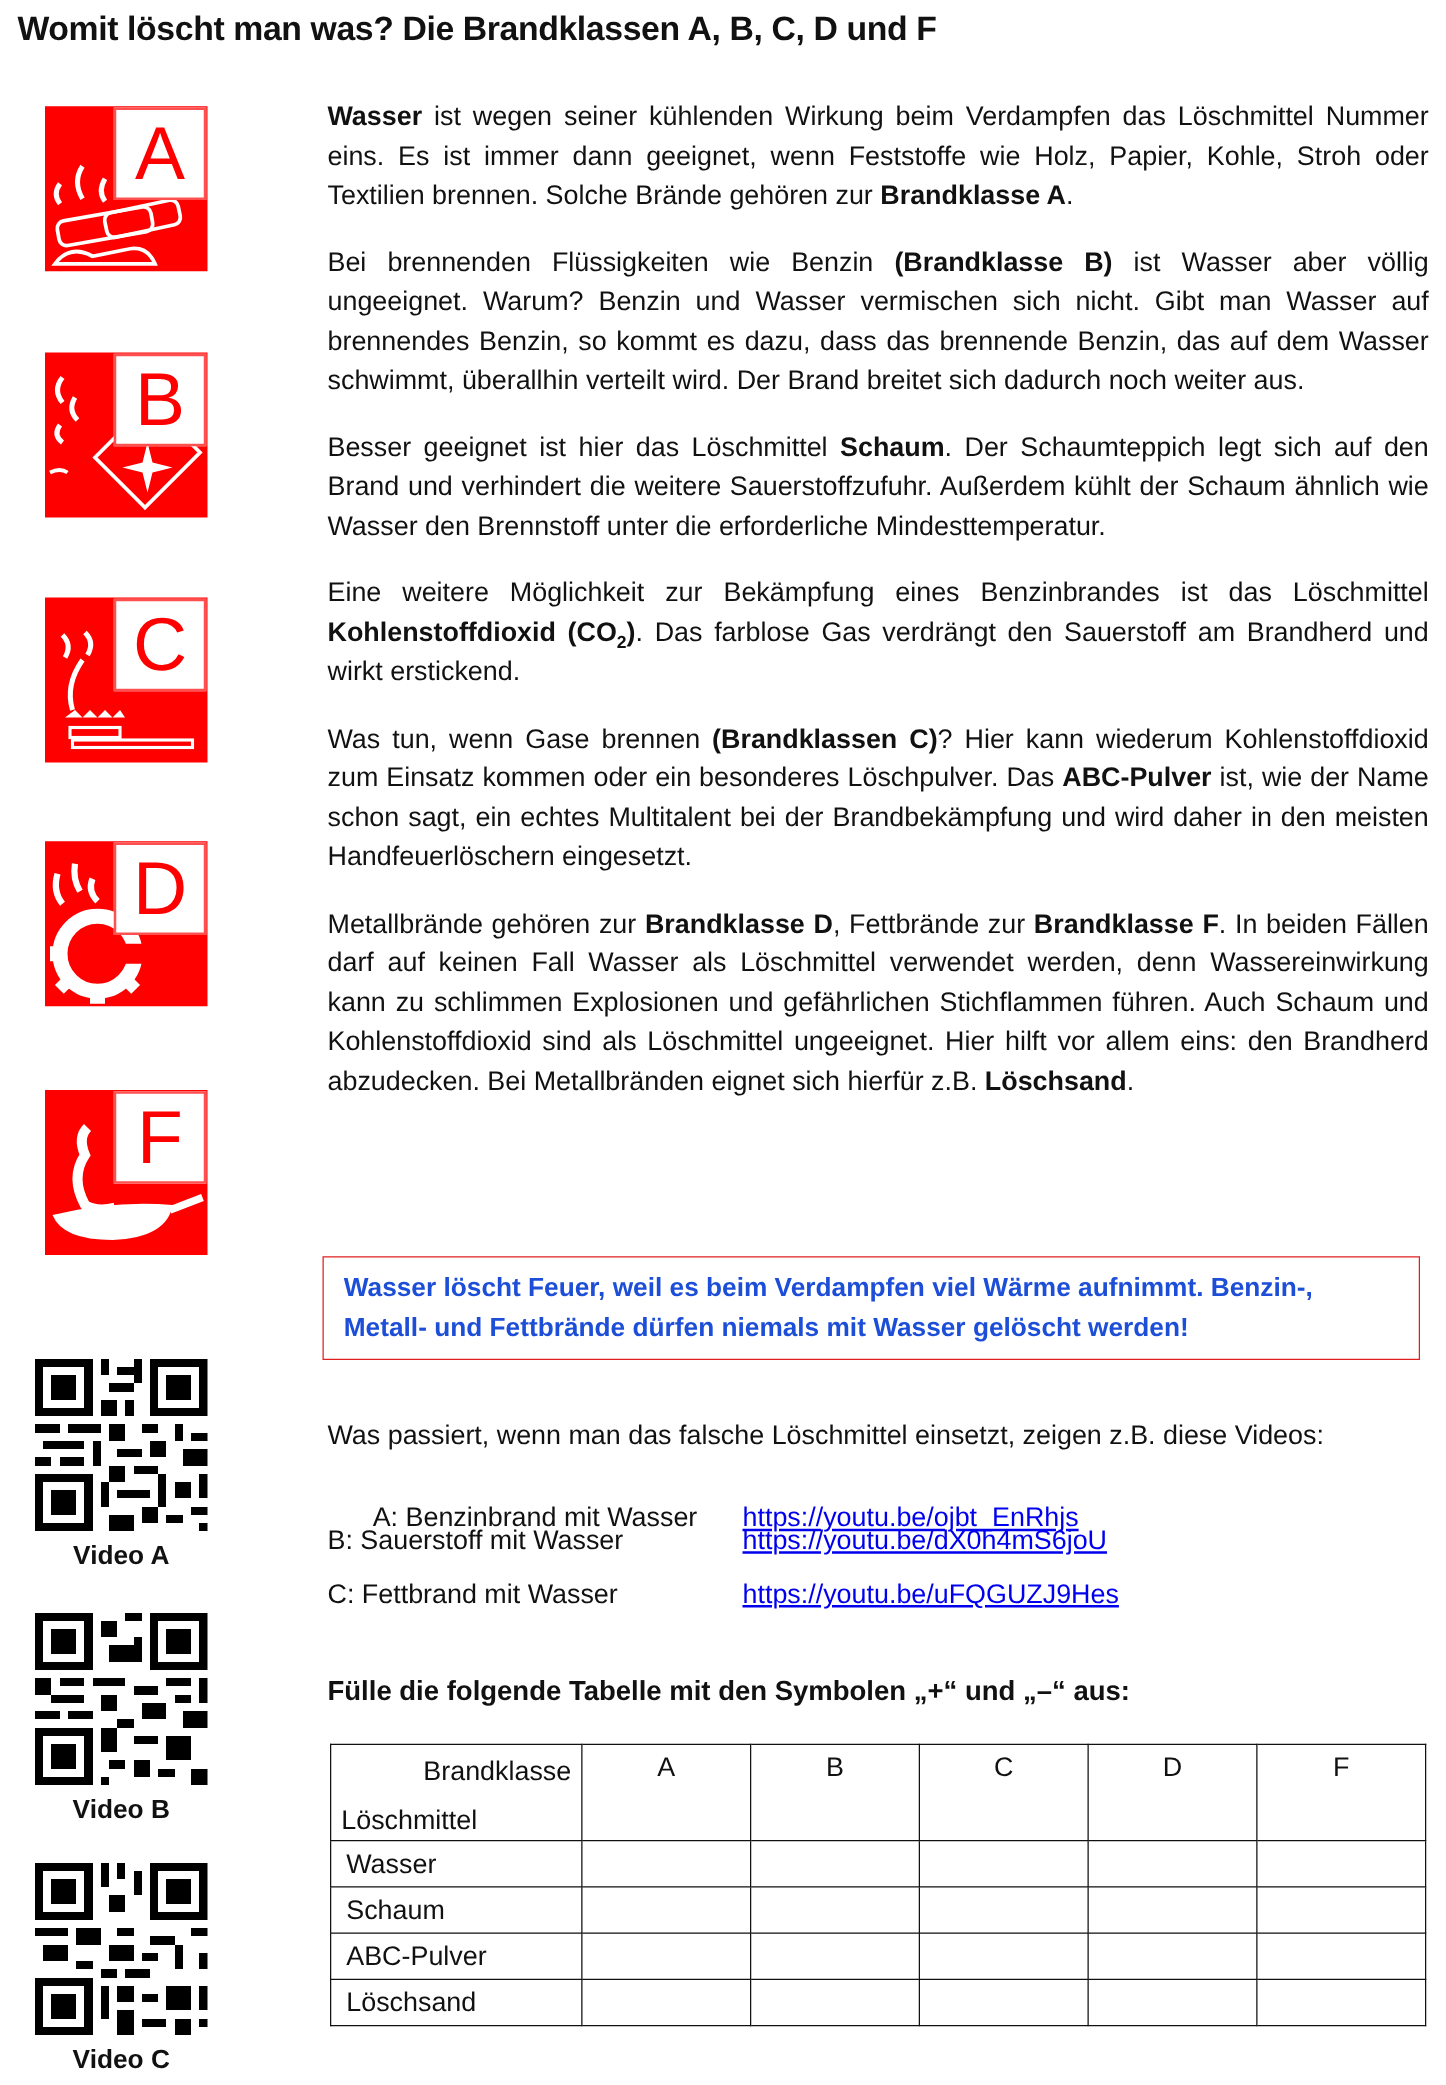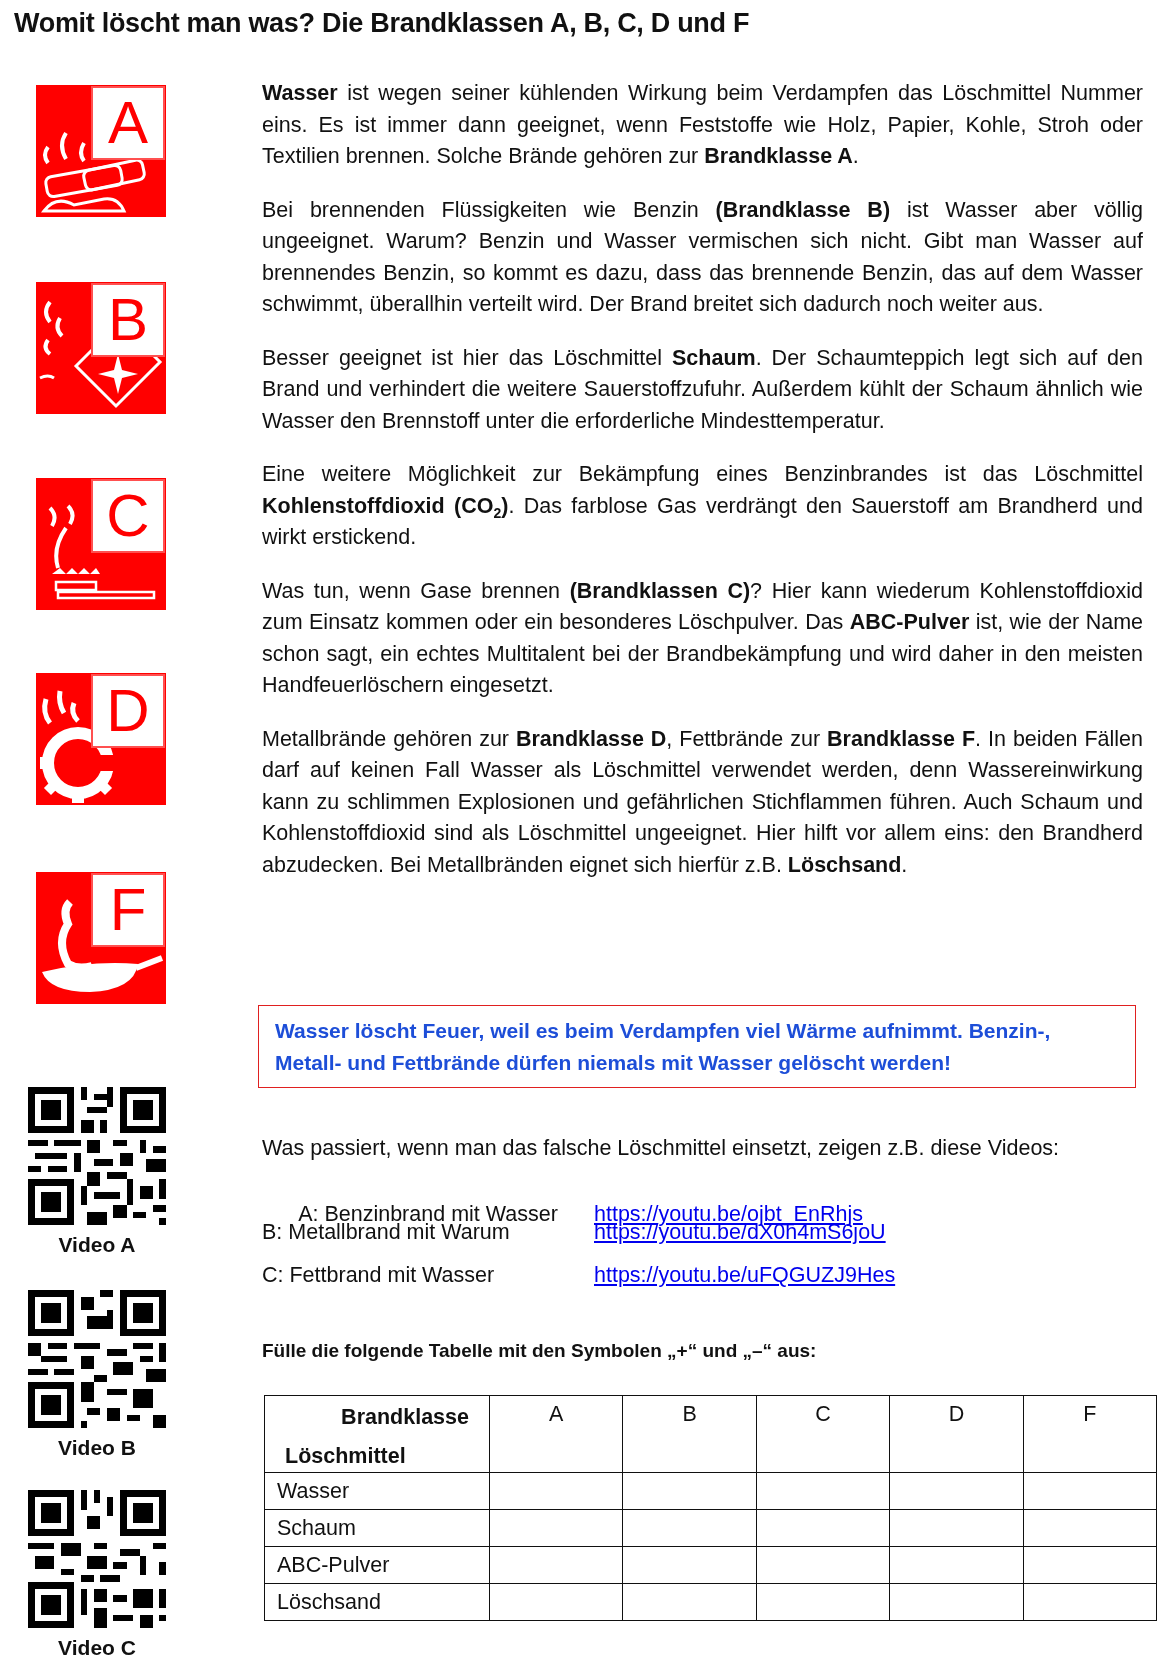--- a/index.html
+++ b/index.html
@@ -14,21 +14,21 @@
   .fire-icon svg { position:absolute; left:0; top:0; }
   .text-col { position:absolute; left:262px; width:881px; top:78px; font-size:21.5px; line-height:31.5px; text-align:justify; }
   .text-col p { margin:0 0 22px 0; }
   .text-col b { font-weight:bold; }
   .callout { position:absolute; left:258px; top:1005px; width:878px; height:83px; border:1.5px solid #e02020;
      box-sizing:border-box; color:#1d4ed8; font-weight:bold; font-size:21px; line-height:32px; padding:9px 16px; }
   .videos-intro { position:absolute; left:262px; top:1120px; font-size:21.5px;margin-top:16px; }
   .video-row { position:absolute; left:262px; font-size:21.5px; }
   .video-row .lbl { display:inline-block; width:332px; }
   .video-row a { color:#0000ee; text-decoration:underline; }
-  .task { position:absolute; left:262px; top:1340px; font-size:19px; font-weight:bold; }
+  .task { position:absolute; left:262px; top:1340px; font-size:22px; font-weight:bold; }
   table.grid { position:absolute; left:264px; top:1395px; border-collapse:collapse; font-size:21.5px; }
   table.grid td { border:1.5px solid #111; padding:0 12px; height:36px; vertical-align:middle; }
   table.grid td.hdr { text-align:center; vertical-align:top; padding-top:6px; }
   table.grid tr.head td { height:70px; }
   .corner { position:relative; width:184px; height:70px; }
   .corner .top { position:absolute; right:0; top:6px; }
   .corner .bot { position:absolute; left:0; bottom:0; }
   .qr { position:absolute; left:28px; width:138px;font-weight:bold; }
   .qr svg { display:block; }
   .qr .cap { text-align:center; font-size:21px; margin-top:8px; }
@@ -105,21 +105,21 @@
   <p><span>Metallbrände gehören zur </span><b>Brandklasse D</b><span>, Fettbrände zur </span><b>Brandklasse F</b><span>. In beiden Fällen darf auf keinen Fall Wasser als Löschmittel verwendet werden, denn Wasser­einwirkung kann zu schlimmen Explosionen und gefährlichen Stichflammen führen. Auch Schaum und Kohlenstoffdioxid sind als Löschmittel ungeeignet.  Hier hilft vor allem eins: den Brandherd abzudecken. Bei Metallbränden eignet sich hierfür z.B. </span><b>Löschsand</b><span>.</span></p>
 </div>
 
 <div class="callout">Wasser löscht Feuer, weil es beim Verdampfen viel Wärme aufnimmt. Benzin-, Metall- und Fettbrände dürfen niemals mit Wasser gelöscht werden!</div>
 
 <div class="videos-intro">Was passiert, wenn man das falsche Löschmittel einsetzt, zeigen z.B. diese Videos:</div>
 <div class="video-row" style="top:1202px;text-align:center;">
   <span class="lbl">A: Benzinbrand mit Wasser</span><a>https://youtu.be/ojbt_EnRhjs</a>
 </div>
 <div class="video-row" style="top:1220px;">
-  <span class="lbl">B: Metallbrand mit Warum</span><a>https://youtu.be/dX0h4mS6joU</a>
+  <span class="lbl">B: Sauerstoff mit Wasser</span><a>https://youtu.be/dX0h4mS6joU</a>
 </div>
 <div class="video-row" style="top:1263px;">
   <span class="lbl">C: Fettbrand mit Wasser</span><a>https://youtu.be/uFQGUZJ9Hes</a>
 </div>
 
 <div class="qr" style="top:1087px;">
   <svg width="138" height="138" viewBox="0 0 21 21" shape-rendering="crispEdges">
     <g fill="#000">
       <path d="M0 0h7v7h-7zM1 1v5h5v-5zM2 2h3v3h-3z" fill-rule="evenodd"></path>
       <path d="M14 0h7v7h-7zM15 1v5h5v-5zM16 2h3v3h-3z" fill-rule="evenodd"></path>
@@ -230,21 +230,21 @@
     </g>
   </svg>
   <div class="cap">Video C</div>
 </div>
 
 <div class="task">Fülle die folgende Tabelle mit den Symbolen „+“ und „–“ aus:</div>
 
 <table class="grid">
   <tbody>
       <tr class="head">
-    <td style="padding:0 20px;font-weight:bold;">
+    <td style="padding:0 8px;">
       <div class="corner">
         <span class="top">Brandklasse</span>
         <span class="bot">Löschmittel</span>
       </div>
     </td>
     <td class="hdr" style="width:110px">A</td>
     <td class="hdr" style="width:110px">B</td>
     <td class="hdr" style="width:110px">C</td>
     <td class="hdr" style="width:110px">D</td>
     <td class="hdr" style="width:110px">F</td>

